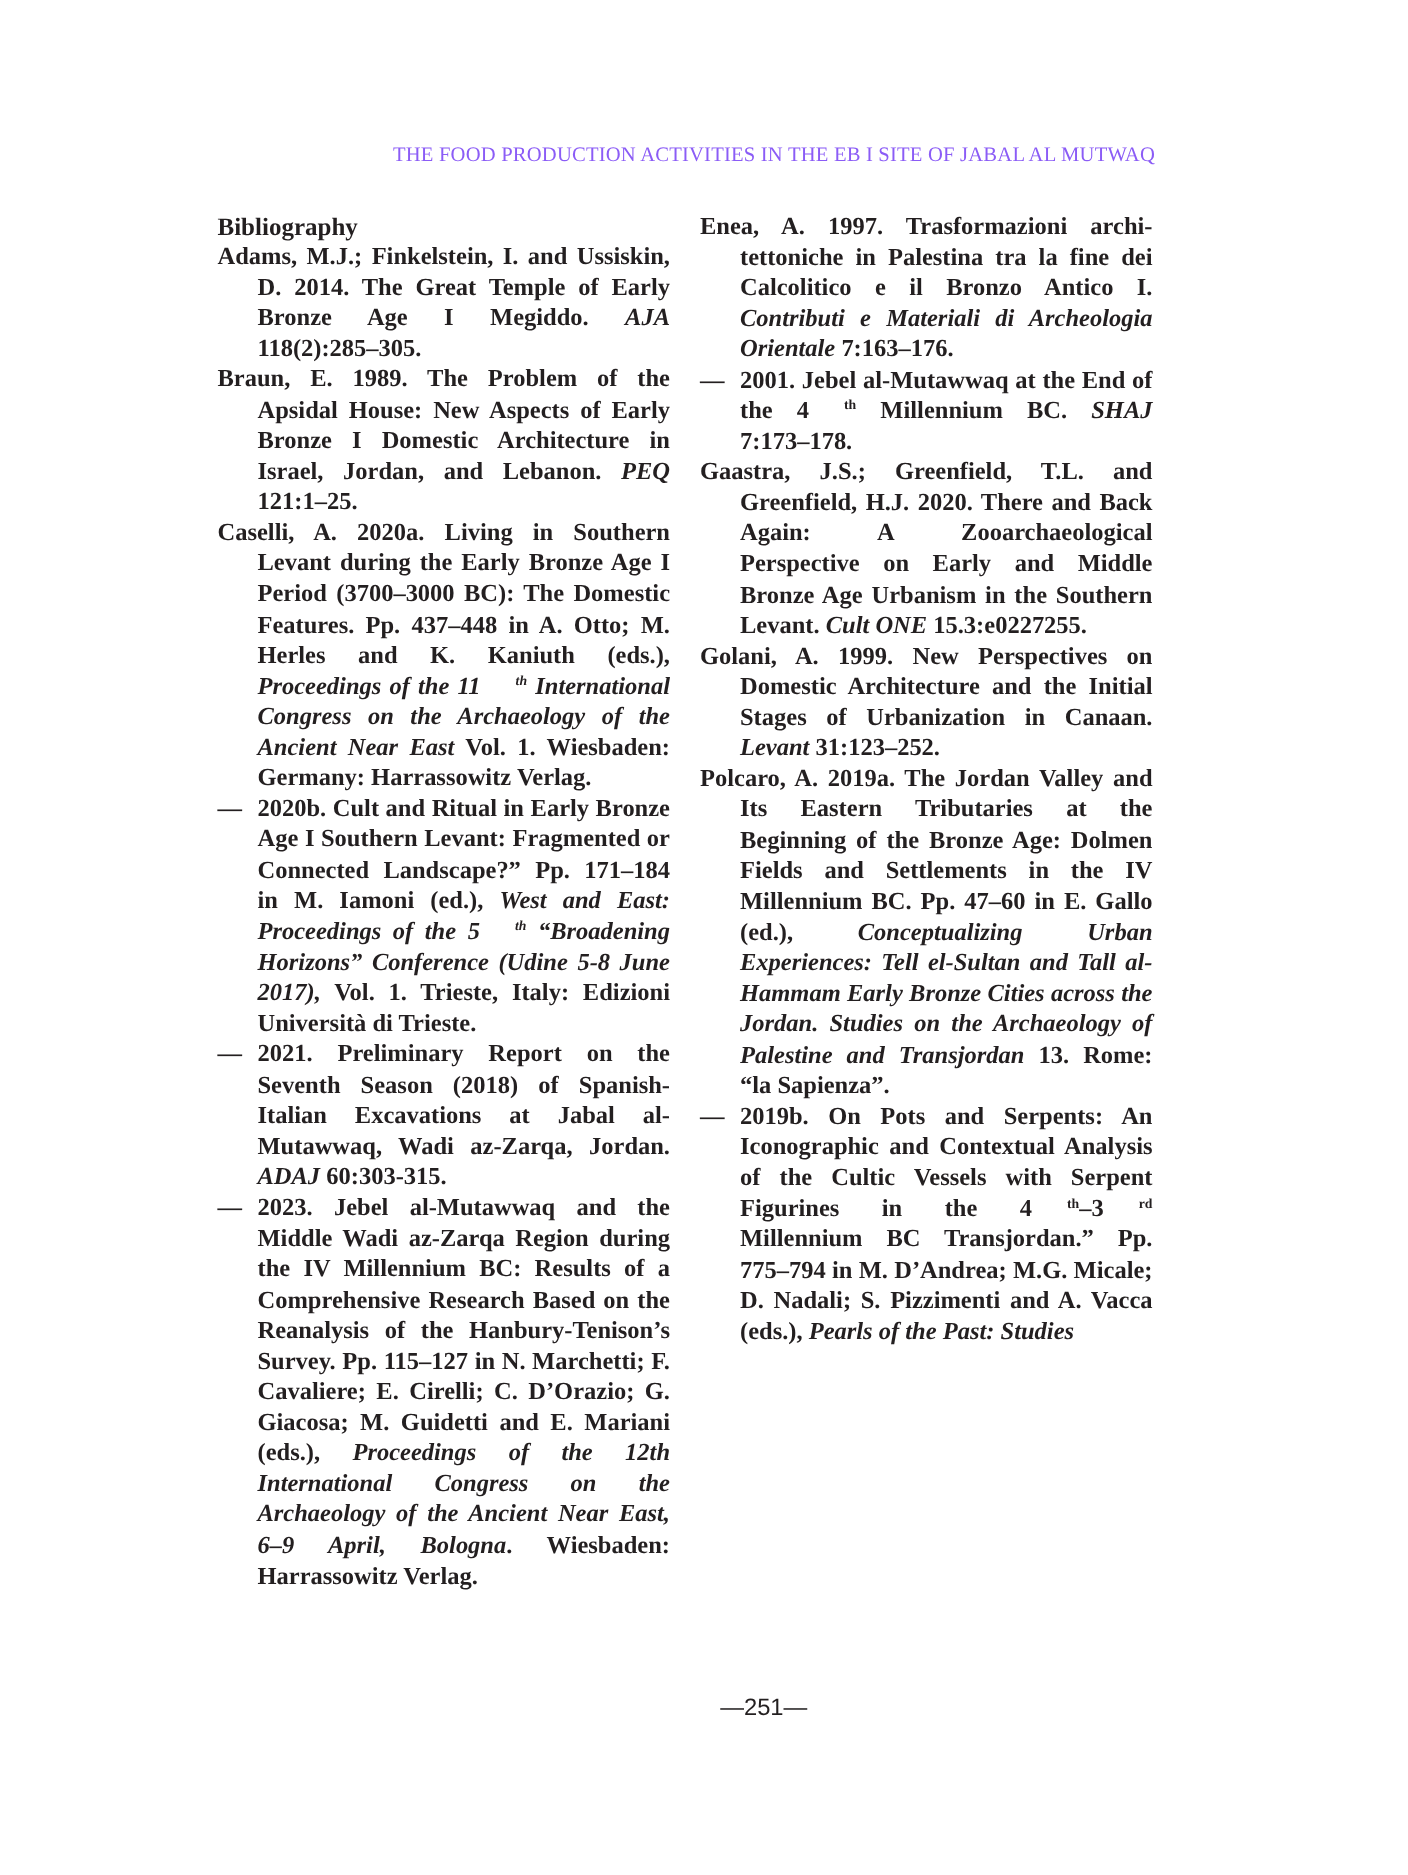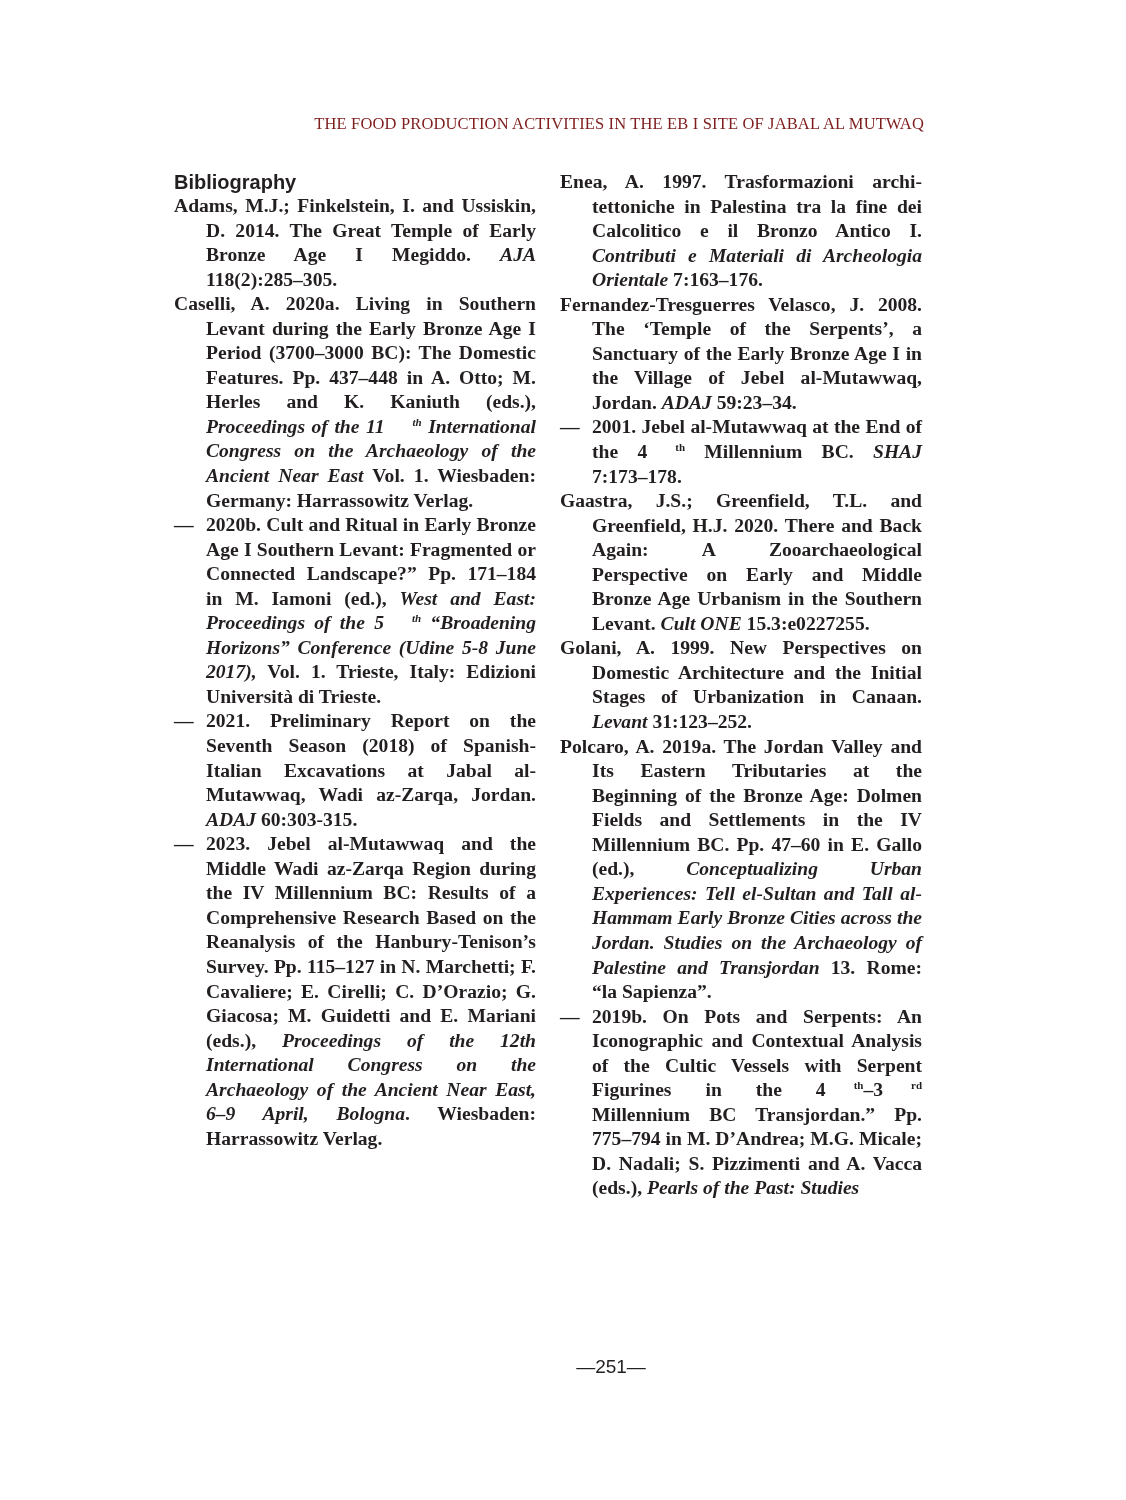--- a/index.html
+++ b/index.html
@@ -5,31 +5,31 @@
     html, body { margin: 0; padding: 0; background: #ffffff; }
     body {
       width: 1126px; height: 1500px; position: relative; overflow: hidden;
       font-family: "DejaVu Serif", "Liberation Serif", serif;
       color: #231f20;
     }
     .running-head {
       position: absolute; left: 226px; top: 114px; width: 698px;
       font-family: "Liberation Serif", serif;
       font-size: 16.5px; letter-spacing: 0.15px; text-align: right;
-      white-space: nowrap; color: #7f1d1d;
+      white-space: nowrap; color: #8b5cf6;
     }
     .col {
       position: absolute; top: 170px; width: 362px;
       font-family: "Liberation Serif", serif;
       font-size: 19.6px; line-height: 24.55px;
     }
     .col-left { left: 174px; }
     .col-right { left: 560px; }
     .bib-title {
-      font-family: Liberation Sans, sans-serif;
+      font-family: Liberation Serif, serif;
       font-weight: bold; font-size: 20px; line-height: 24px;
       margin: 0 0 0 0;
     }
     .entry {
       text-align: justify; text-align-last: left;
       padding-left: 32px; text-indent: -32px;
       margin: 0; hyphens: manual; font-weight: bold;
     }
     .entry.dash { padding-left: 32px; text-indent: -32px; }
     .dash-mark { display: inline-block; width: 32px; text-indent: 0; }
@@ -42,31 +42,31 @@
   </style>
 </head>
 <body>
 
 <div class="running-head">THE FOOD PRODUCTION ACTIVITIES IN THE EB I SITE OF JABAL AL MUTWAQ</div>
 
 <div class="col col-left">
   <div class="bib-title">Bibliography</div>
   <div id="left-entries">
       <p class="entry"><span>Adams, M.J.; Finkelstein, I. and Ussi­skin, D. 2014. The Great Temple of Early Bronze Age I Megiddo. </span><i>AJA</i><span> 118(2):285–305.</span></p>
+      <p class="entry"><span>Braun, E. 1989. The Problem of the Apsidal House: New Aspects of Early Bronze I Domestic Architec­ture in Israel, Jordan, and Lebanon. </span><i>PEQ</i><span> 121:1–25.</span></p>
       <p class="entry"><span>Caselli, A. 2020a. Living in Southern Levant during the Early Bronze Age I Period (3700–3000 BC): The Domestic Features. Pp. 437–448 in A. Otto; M. Herles and K. Kaniuth (eds.), </span><i>Proceedings of the 11</i><sup><i>th</i></sup><i> Inter­national Congress on the Archaeol­ogy of the Ancient Near East</i><span> Vol. 1. Wiesbaden: Germany: Harrasso­witz Verlag.</span></p>
       <p class="entry dash"><span class="dash-mark">—</span><span>2020b. Cult and Ritual in Early Bronze Age I Southern Levant: Fragmented or Connected Land­scape?” Pp. 171–184 in M. Iamoni (ed.), </span><i>West and East: Proceedings of the 5</i><sup><i>th</i></sup><i> “Broadening Horizons” Con­ference (Udine 5-8 June 2017),</i><span> Vol. 1. Trieste, Italy: Edizioni Università di Trieste.</span></p>
       <p class="entry dash"><span class="dash-mark">—</span><span>2021. Preliminary Report on the Seventh Season (2018) of Span­ish-Italian Excavations at Jabal al-Mutawwaq, Wadi az-Zarqa, Jor­dan. </span><i>ADAJ</i><span> 60:303-315.</span></p>
       <p class="entry dash"><span class="dash-mark">—</span><span>2023. Jebel al-Mutawwaq and the Middle Wadi az-Zarqa Region dur­ing the IV Millennium BC: Results of a Comprehensive Research Based on the Reanalysis of the Hanbury-Ten­ison’s Survey. Pp. 115–127 in N. Mar­chetti; F. Cavaliere; E. Cirelli; C. D’Orazio; G. Giacosa; M. Guidetti and E. Mariani (eds.), </span><i>Proceedings of the 12th International Congress on the Archaeology of the Ancient Near East, 6–9 April, Bologna</i><span>. Wiesbaden: Harrassowitz Verlag.</span></p>
     </div>
 </div>
 
 <div class="col col-right">
   <div id="right-entries">
       <p class="entry"><span>Enea, A. 1997. Trasformazioni archi­tettoniche in Palestina tra la fine dei Calcolitico e il Bronzo Antico I. </span><i>Contributi e Materiali di Archeolo­gia Orientale</i><span> 7:163–176.</span></p>
-      <p class="entry"><span>Fernandez-Tresguerres Velasco, J. 2008. The ‘Temple of the Serpents’, a Sanctuary of the Early Bronze Age I in the Village of Jebel al-Mutawwaq, Jordan. </span><i>ADAJ</i><span> 59:23–34.</span></p>
       <p class="entry dash"><span class="dash-mark">—</span><span>2001. Jebel al-Mutawwaq at the End of the 4</span><sup>th</sup><span> Millennium BC. </span><i>SHAJ</i><span> 7:173–178.</span></p>
       <p class="entry"><span>Gaastra, J.S.; Greenfield, T.L. and Greenfield, H.J. 2020. There and Back Again: A Zooarchaeologi­cal Perspective on Early and Mid­dle Bronze Age Urbanism in the Southern Levant. </span><i>Cult ONE</i><span> 15.3:e0227255.</span></p>
       <p class="entry"><span>Golani, A. 1999. New Perspectives on Domestic Architecture and the Initial Stages of Urbanization in Canaan. </span><i>Levant</i><span> 31:123–252.</span></p>
       <p class="entry"><span>Polcaro, A. 2019a. The Jordan Valley and Its Eastern Tributaries at the Beginning of the Bronze Age: Dol­men Fields and Settlements in the IV Millennium BC. Pp. 47–60 in E. Gallo (ed.), </span><i>Conceptualizing Urban Experiences: Tell el-Sultan and Tall al-Hammam Early Bronze Cities across the Jordan. Studies on the Archaeology of Palestine and Trans­jordan</i><span> 13. Rome: “la Sapienza”.</span></p>
       <p class="entry dash"><span class="dash-mark">—</span><span>2019b. On Pots and Serpents: An Iconographic and Contextual Analy­sis of the Cultic Vessels with Serpent Figurines in the 4</span><sup>th</sup><span>–3</span><sup>rd</sup><span> Millennium BC Transjordan.” Pp. 775–794 in M. D’Andrea; M.G. Micale; D. Nadali; S. Pizzimenti and A. Vacca (eds.), </span><i>Pearls of the Past: Studies</i></p>
     </div>
 </div>
 
 <div class="folio">—251—</div>
 

